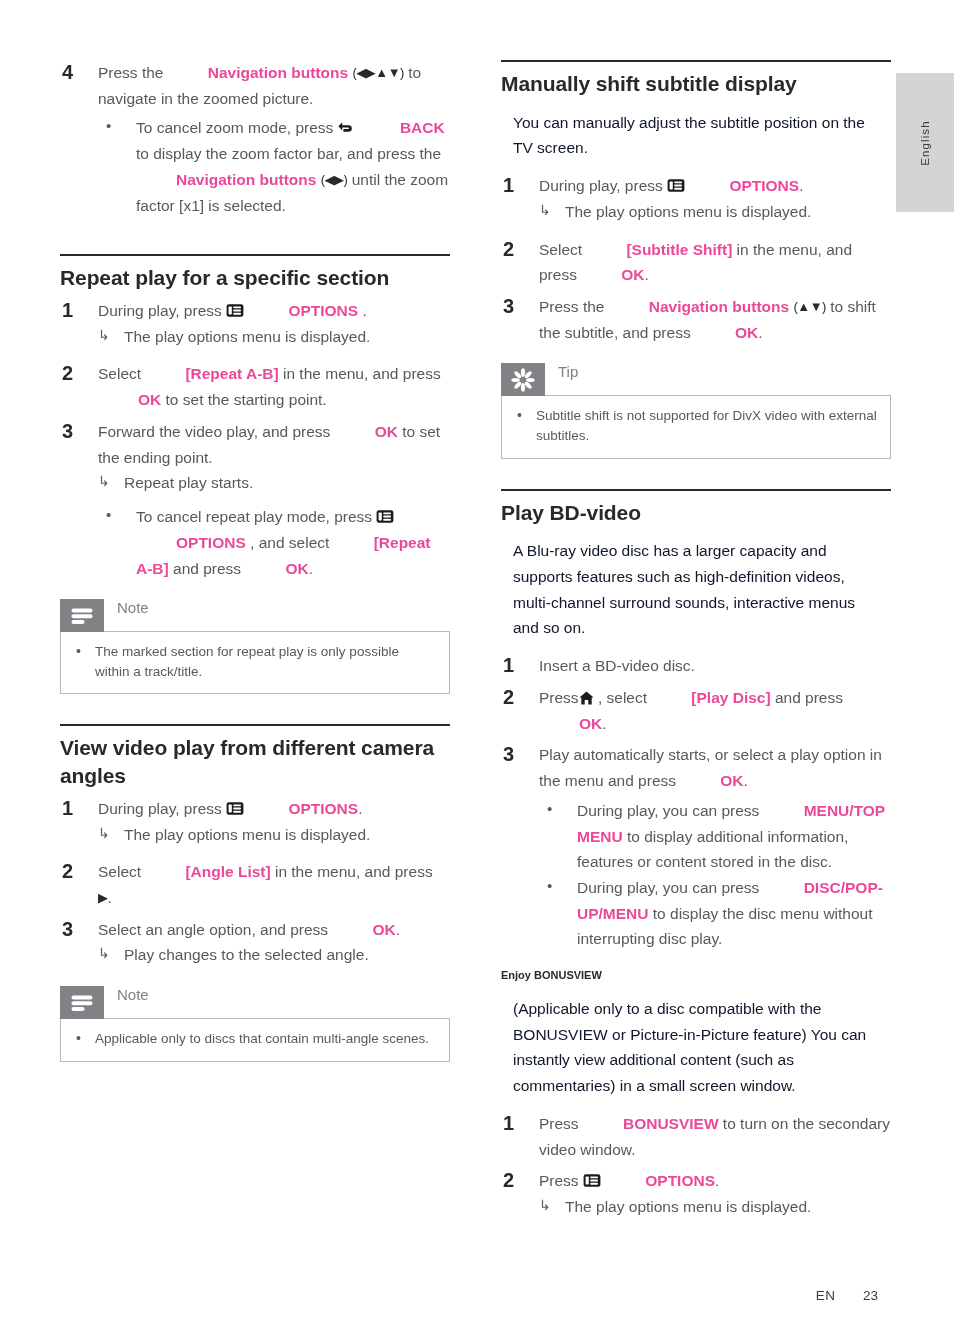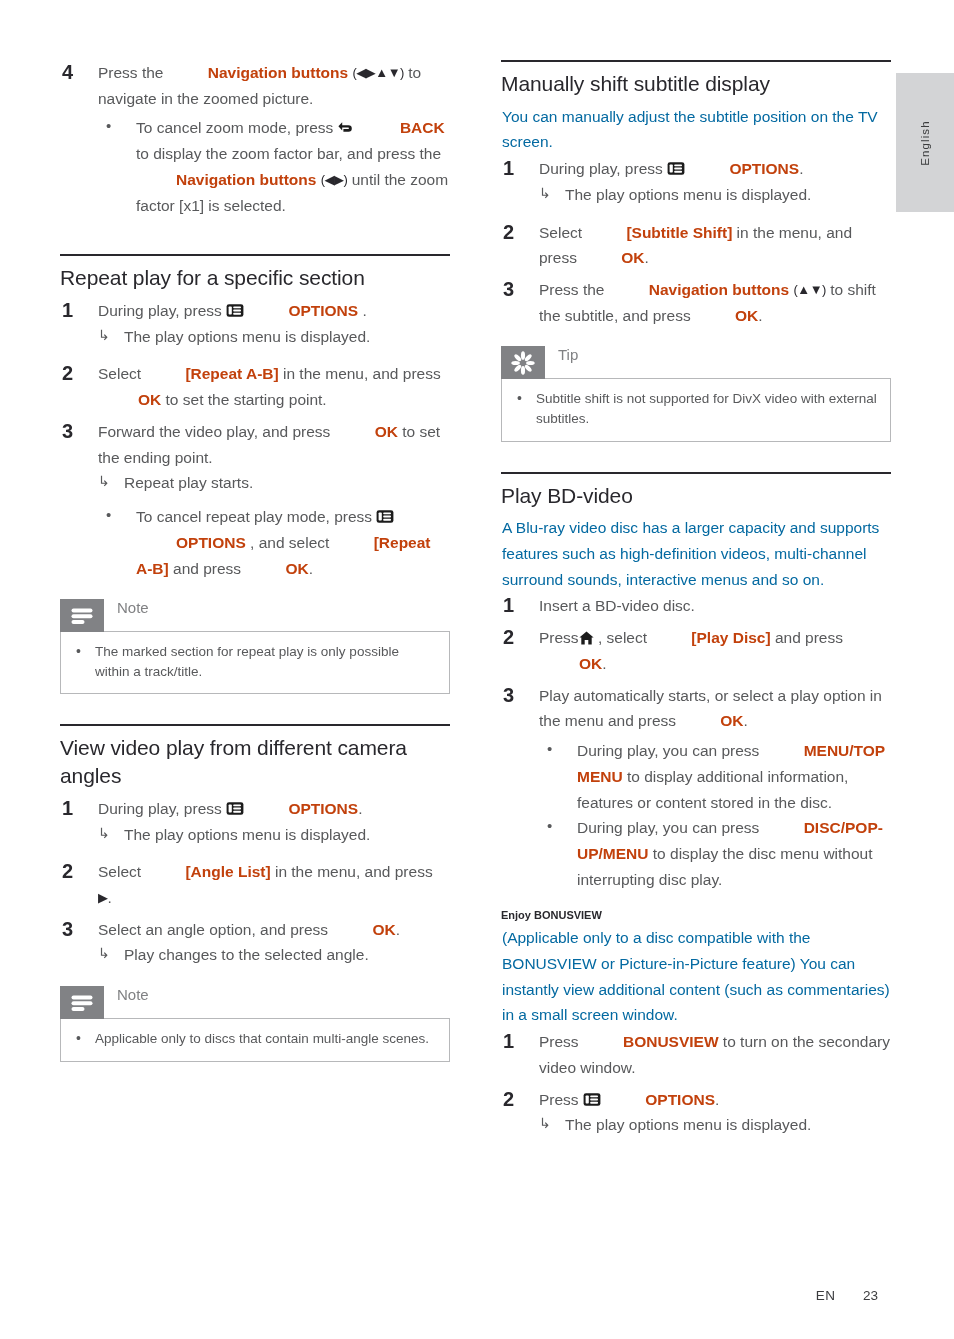--- a/index.html
+++ b/index.html
@@ -52,40 +52,40 @@
   .col-right { left: 501px; }
 
   
   .rule {
     border-top: 2px solid #29282d;
     margin: 0 0 8px 0;
     height: 0;
   }
   h2.section-title {
     font-size: 21px;
-    font-weight: normal;
+    font-weight: bold;
     color: #29282d;
     margin: 0 0 6px 0;
     line-height: 1.32;
     letter-spacing: -0.1px;
   }
   h3.sub-title {
     font-size: 11px;
     font-weight: bold;
     color: #29282d;
     margin: 0;
     line-height: 1.45;
   }
 
   
   p.body {
     font-size: 15.5px;
     line-height: 1.66;
-    margin: 1px;
-    color: #0369a1;
+    margin: 12px;
+    color: #0f172a;
   }
 
   
   ol.steps {
     list-style: none;
     margin: 0;
     padding: 0;
   }
   ol.steps > li {
     position: relative;
@@ -135,21 +135,21 @@
   .bullet-item .bl {
     position: absolute;
     left: 8px;
     top: -1px;
     font-size: 15px;
     color: #58595b;
   }
 
   
   b, strong {
-    color: #c2410c;
+    color: #ec4899;
     font-weight: bold;
     padding-left: 40px;
   }
 
   
   .callout {
     margin: 18px 0 0 0;
   }
   .callout-head {
     display: flex;

